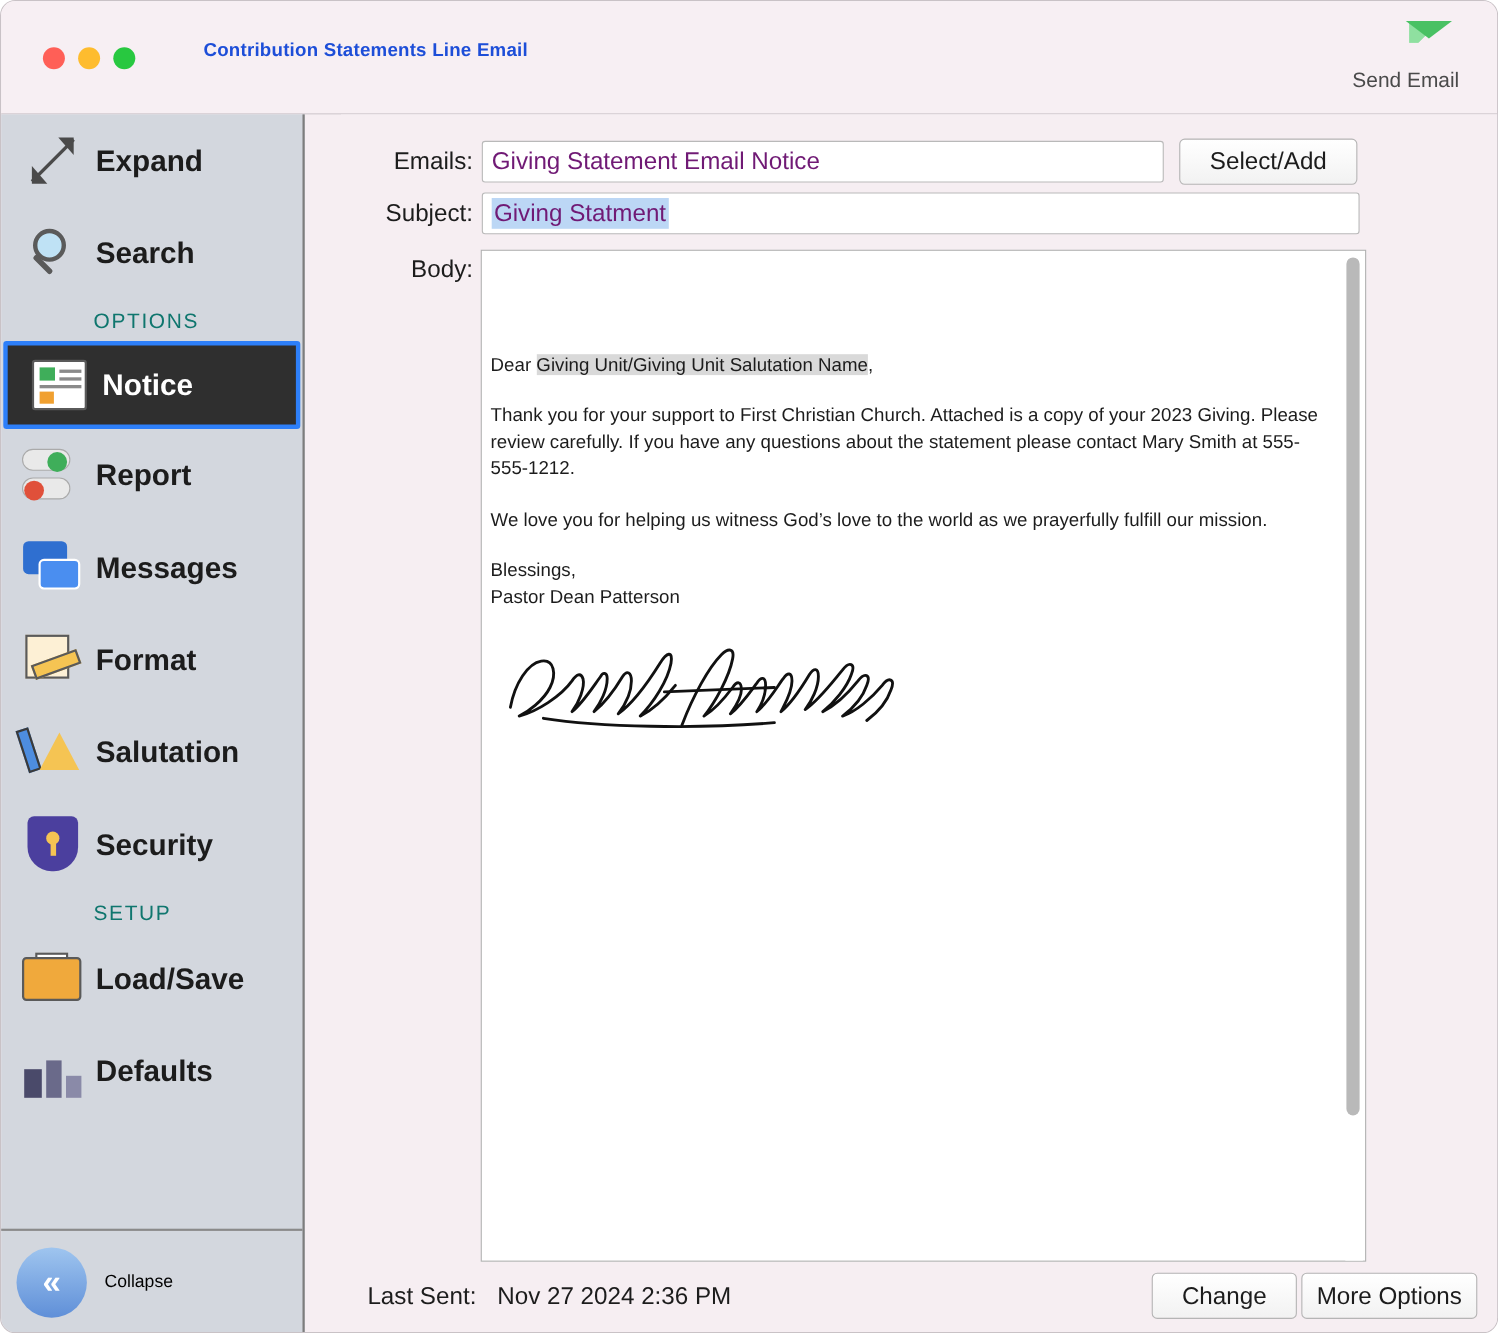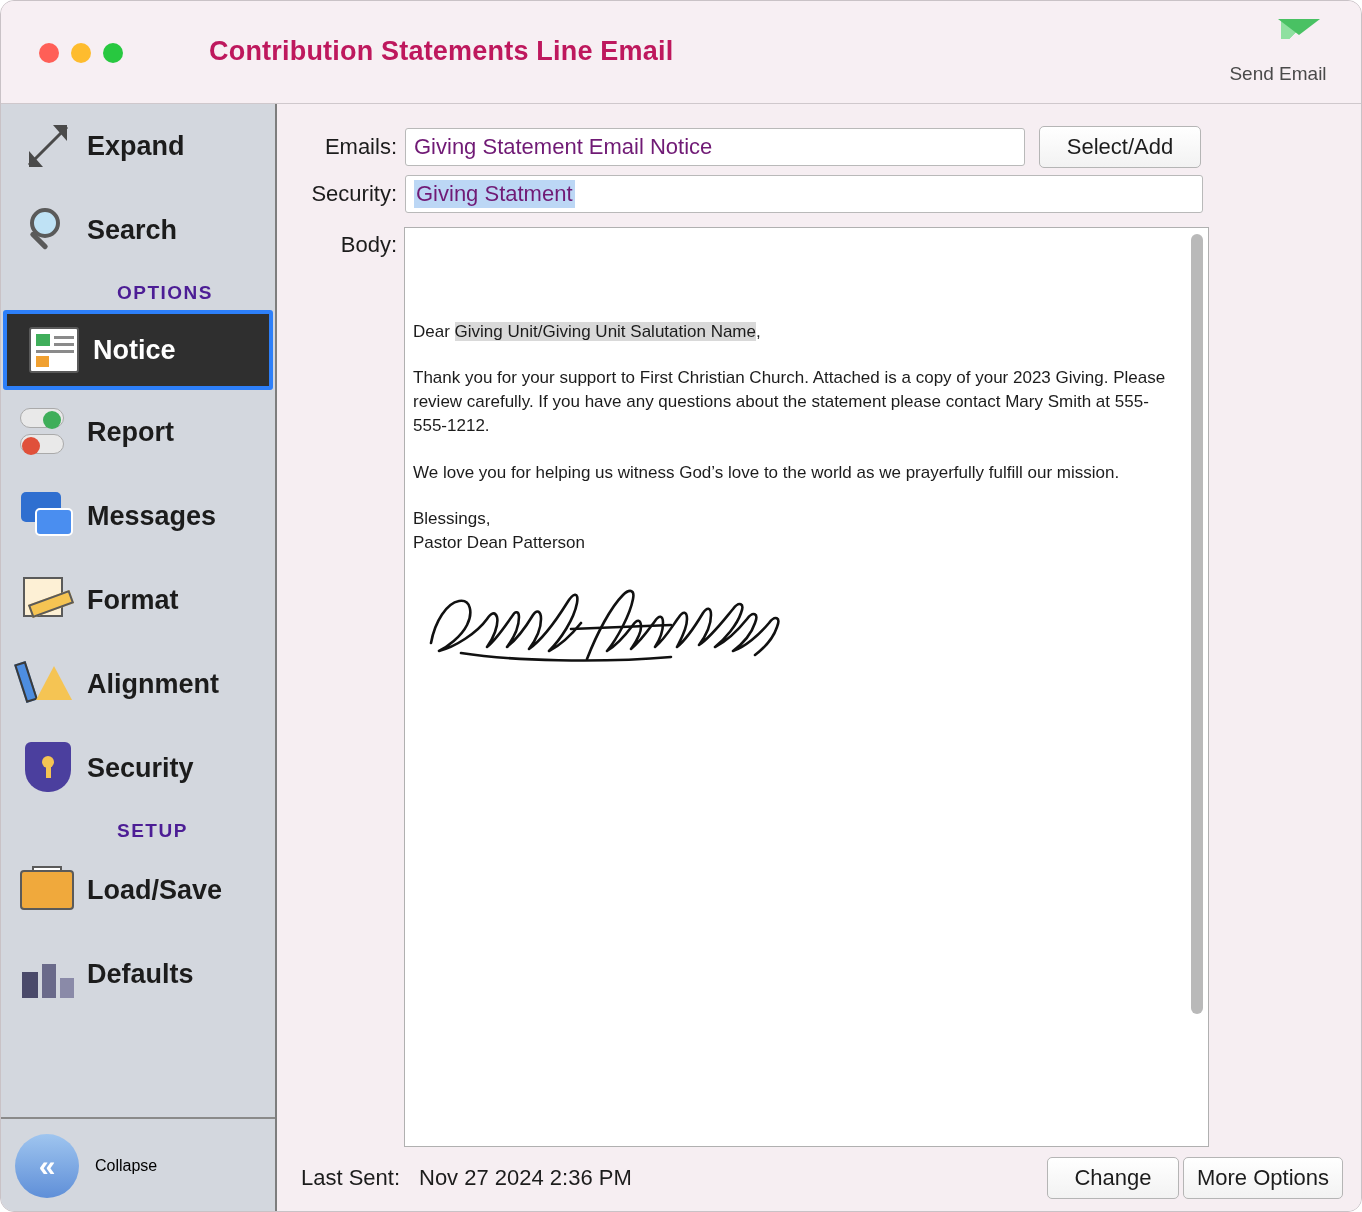--- a/index.html
+++ b/index.html
@@ -31,25 +31,24 @@
     left: 38px; top: 42px;
     display: flex; gap: 12px;
   }
   .dot { width: 20px; height: 20px; border-radius: 50%; }
   .dot.red { background: #ff5f57; }
   .dot.yellow { background: #febc2e; }
   .dot.green { background: #28c840; }
   .win-title {
     position: absolute;
     left: 184px; top: 35px;
-    font-size: 27px;
+    font-size: 17px;
     font-weight: bold;
-    color: #be185d;
+    color: #1d4ed8;
     letter-spacing: 0.2px;
-    margin-left: 24px;
   }
   .send-email {
     position: absolute;
     right: 18px; top: 18px;
     width: 130px;
     text-align: center;
     cursor: default;
   }
   .send-email .glyph {
     display: block;
@@ -83,20 +82,21 @@
     border-left: 21px solid transparent;
     border-right: 21px solid transparent;
     border-top: 16px solid #49c163;
   }
   
   .content {
     position: absolute;
     top: 103px; left: 0;
     width: 1362px; height: 1109px;
     display: flex;
+    gap: 33px;
   }
   
   .sidebar {
     width: 276px;
     background: #d3d7de;
     border-right: 2px solid #7d7d7d;
     position: relative;
     flex: none;
   }
   .nav-item {
@@ -122,24 +122,24 @@
   .nav-item.selected {
     background: #2f2f2f;
     border: 4px solid #2d7ff9;
     border-radius: 3px;
     margin: 0 2px;
     height: 80px;
   }
   .nav-item.selected .lbl { color: #ffffff; }
   .section-label {
     font-size: 19px;
-    font-weight: bold;
-    color: #4c1d95;
+    font-weight: normal;
+    color: #0f766e;
     letter-spacing: 1.5px;
-    padding: 10px 0 6px 116px;
+    padding: 10px 0 6px 84px;
   }
   .collapse-row {
     position: absolute;
     bottom: 0; left: 0; right: 0;
     height: 96px;
     border-top: 2px solid #8a8a8a;
     display: flex;
     align-items: center;
     padding-left: 14px;
   }
@@ -432,21 +432,21 @@
         <span class="lbl">Format</span>
       </div>
 
       <div class="nav-item">
         <span class="ico">
           <span class="ic ic-align">
               <span class="pen"></span>
               <span class="tri"></span>
             </span>
         </span>
-        <span class="lbl">Alignment</span>
+        <span class="lbl">Salutation</span>
       </div>
 
       <div class="nav-item">
         <span class="ico">
           <span class="ic ic-sec">
               <span class="shield"></span>
               <span class="key"></span>
             </span>
         </span>
         <span class="lbl">Security</span>
@@ -483,21 +483,21 @@
 
     <div class="main">
 
       <div class="row" style="left:0; top:22px; width:100%;">
         <div class="field-label" style="width:120px;">Emails:</div>
         <div class="txtbox" style="margin-left:8px; width:620px;" title="">Giving Statement Email Notice</div>
         <div class="btn" style="margin-left:14px; width:162px;">Select/Add</div>
       </div>
 
       <div class="row" style="left:0; top:71px; width:100%;">
-        <div class="field-label" style="width:120px;">Security:</div>
+        <div class="field-label" style="width:120px;">Subject:</div>
         <div class="txtbox" style="margin-left:8px; width:798px;">
           <span class="sel-text">Giving Statment</span>
         </div>
       </div>
 
       <div class="field-label" style="position:absolute; left:0; top:128px; width:120px;">Body:</div>
 
       <div class="body-box">
         <div class="body-inner">
           <p><span>Dear </span><span class="hl">Giving Unit/Giving Unit Salutation Name</span><span>,</span></p>

